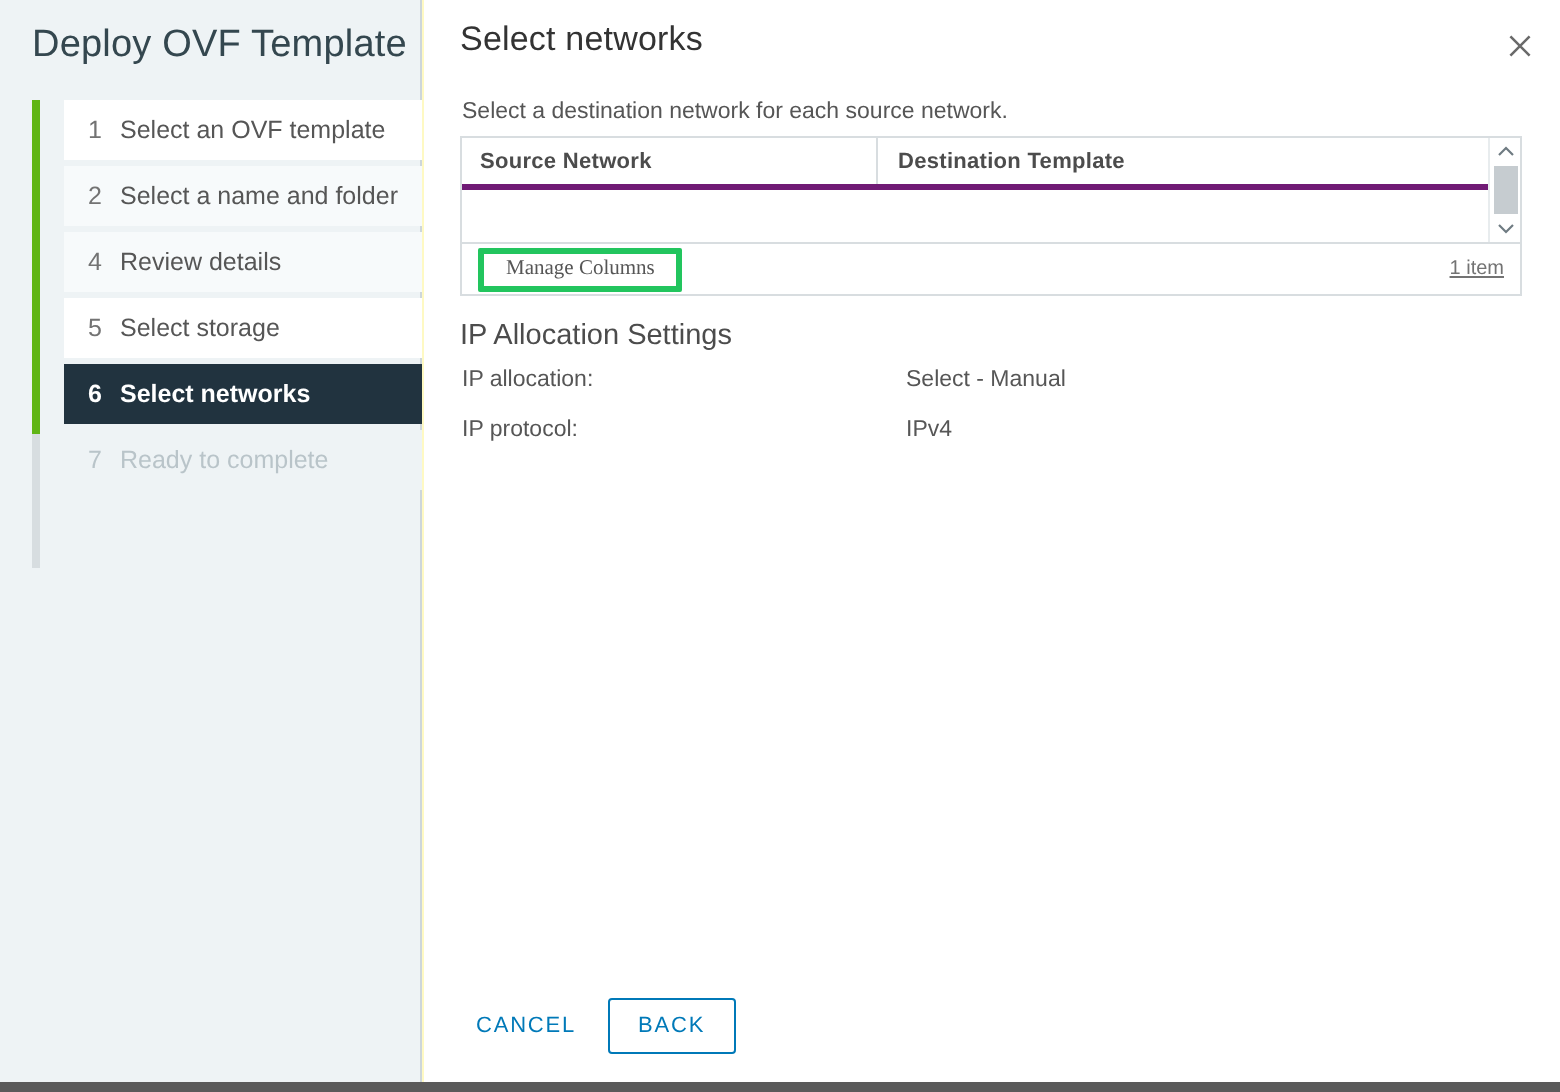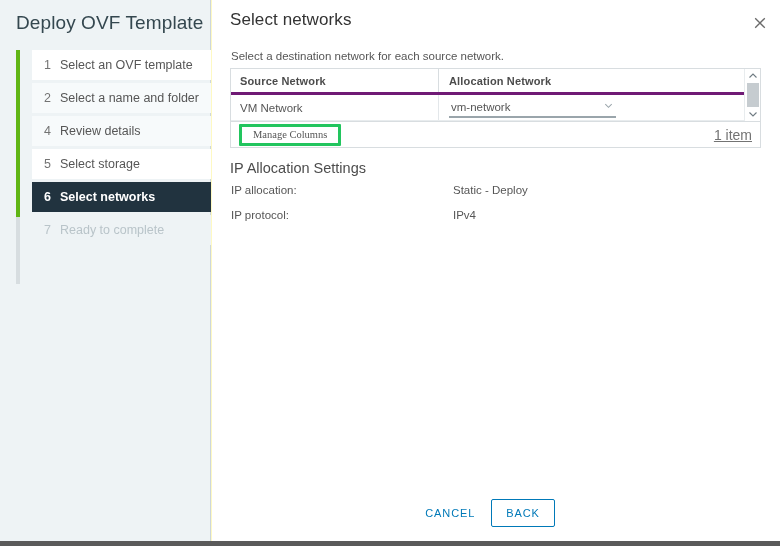--- a/index.html
+++ b/index.html
@@ -274,21 +274,21 @@
     border: 3px solid #22c55e;
     background: #ffffff;
     padding: 2px 11px;
     border-radius: 1px;
     cursor: pointer;
     font-family: Liberation Serif, serif;
     line-height: 12px;
   }
   .item-count {
     margin-left: auto;
-    font-size: 14px;
+    font-size: 10px;
     color: #737373;
     text-decoration: underline;
   }
 
   
   .section-title {
     position: absolute;
     left: 18px;
     top: 160px;
     font-size: 14.5px;
@@ -315,23 +315,24 @@
 
   
   .footer {
     position: absolute;
     left: 212px;
     right: 0;
     bottom: 5px;
     height: 56px;
     display: flex;
     align-items: center;
-    justify-content: center;
+    justify-content: flex-start;
     padding-right: 14px;
     box-sizing: border-box;
+    padding-left: 16px;
   }
   .btn {
     font-family: "Liberation Sans", sans-serif;
     font-size: 11px;
     letter-spacing: 0.9px;
     cursor: pointer;
     box-sizing: border-box;
   }
   .btn-link {
     background: transparent;
@@ -409,36 +410,23 @@
         <path d="M5.2 5.2 L14.8 14.8 M14.8 5.2 L5.2 14.8" stroke="#6a6a6a" stroke-width="1.3" fill="none"></path>
       </svg>
     </div>
 
     <div class="grid">
 
       <div class="grid-scrollregion">
 
         <div class="grid-head">
           <div class="cell-src">Source Network</div>
-          <div class="cell-dst">Allocation Network</div>
+          <div class="cell-dst">Destination Template</div>
         </div>
 
-        <div class="grid-row">
-          <div class="cell-src">VM Network</div>
-          <div class="cell-dst">
-            <div class="dropdown">
-              <span class="dd-value">vm-network</span>
-              <span class="dd-caret">
-                <svg width="11" height="11" viewBox="0 0 12 12" aria-hidden="true">
-                  <path d="M2.5 4.5 L6 8 L9.5 4.5" stroke="#9aa5ab" stroke-width="1.1" fill="none"></path>
-                </svg>
-              </span>
-            </div>
-          </div>
-        </div>
 
         <div class="grid-scrollbar">
           <div class="sb-arrow up">
             <svg width="10" height="8" viewBox="0 0 10 8" aria-hidden="true">
               <path d="M1.5 5.5 L5 2 L8.5 5.5" stroke="#6f7b82" stroke-width="1.1" fill="none"></path>
             </svg>
           </div>
           <div class="sb-track">
             <div class="sb-thumb"></div>
           </div>
@@ -454,21 +442,21 @@
       <div class="grid-footer">
         <button class="manage-columns">Manage Columns</button>
         <span class="item-count">1 item</span>
       </div>
 
     </div>
 
     <div class="section-title">IP Allocation Settings</div>
 
     <div class="kv-row r1">
-      <span class="kv-key">IP allocation:</span><span class="kv-val">Static - Deploy</span>
+      <span class="kv-key">IP allocation:</span><span class="kv-val">Select - Manual</span>
     </div>
     <div class="kv-row r2">
       <span class="kv-key">IP protocol:</span><span class="kv-val">IPv4</span>
     </div>
 
   </div>
 
   <div class="footer">
     <button class="btn btn-link">CANCEL</button>
     <button class="btn btn-outline">BACK</button>

